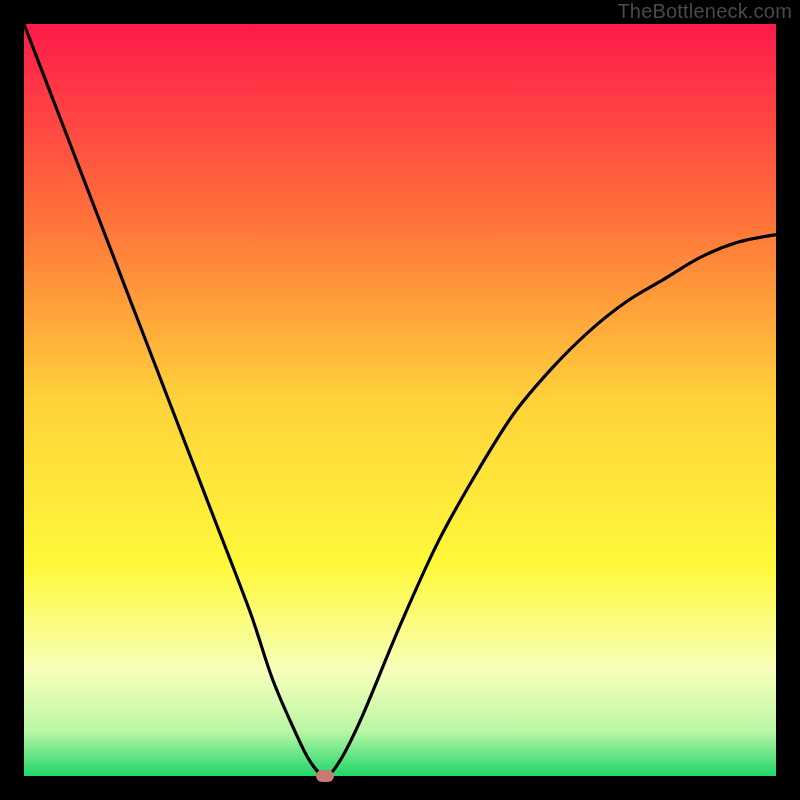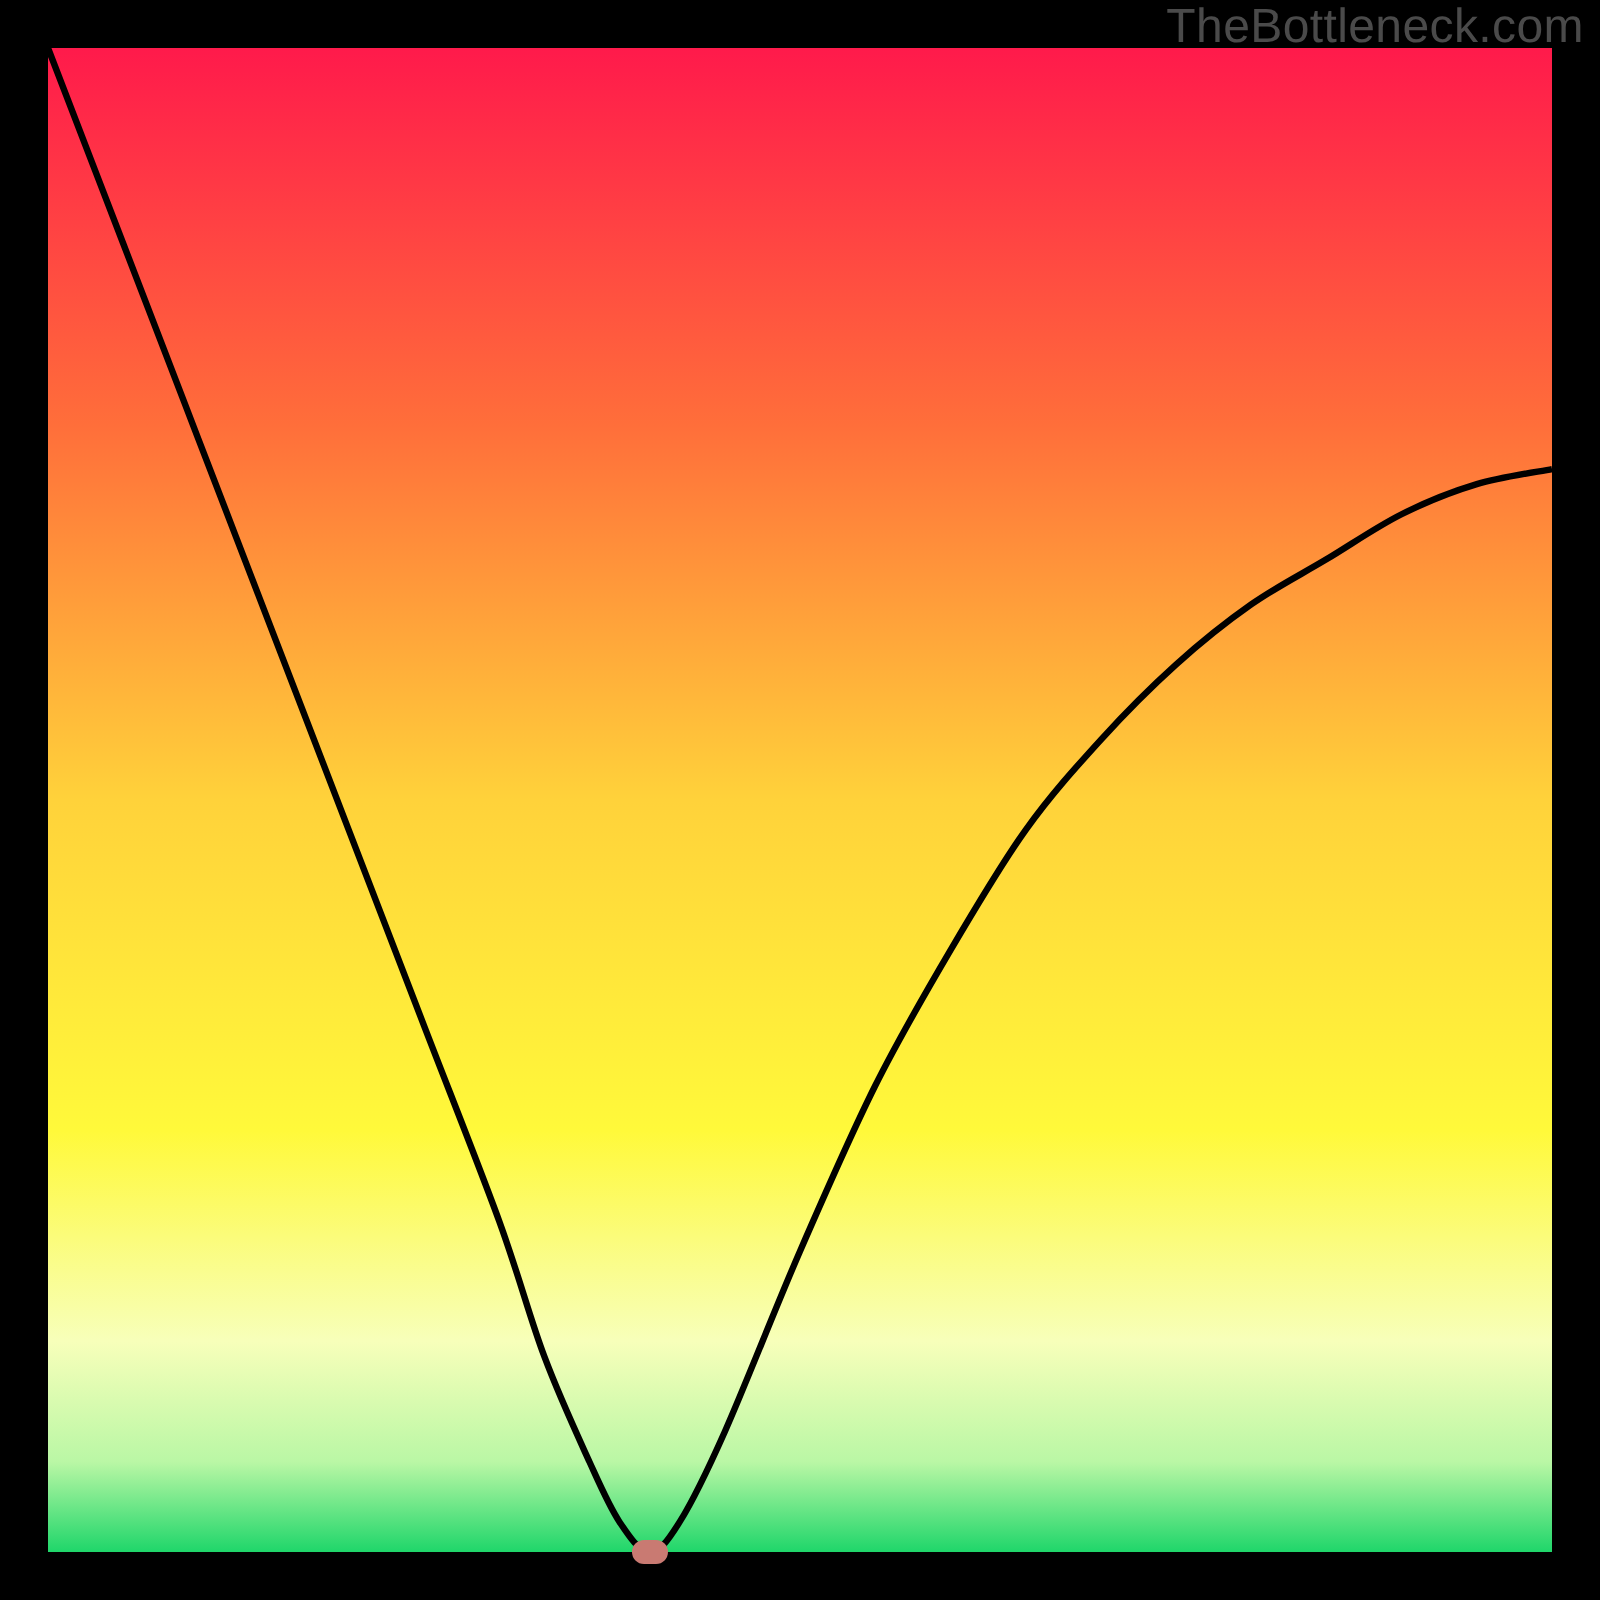--- a/index.html
+++ b/index.html
@@ -23,21 +23,21 @@
     top: 24px;
     width: 752px;
     height: 752px;
     
   }
   .watermark {
     position: absolute;
     top: 0;
     right: 8px;
     color: #4a4a4a;
-    font-size: 24px;
+    font-size: 20px;
     font-weight: 500;
     letter-spacing: 0.2px;
     user-select: none;
   }
   svg.curve {
     position: absolute;
     left: 0;
     top: 0;
     width: 100%;
     height: 100%;

